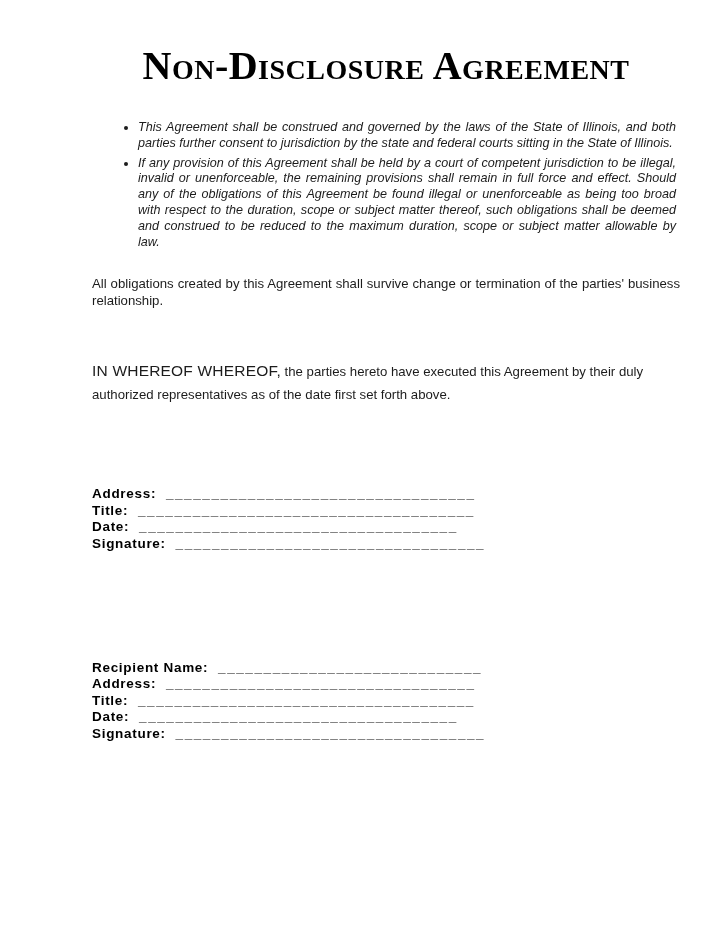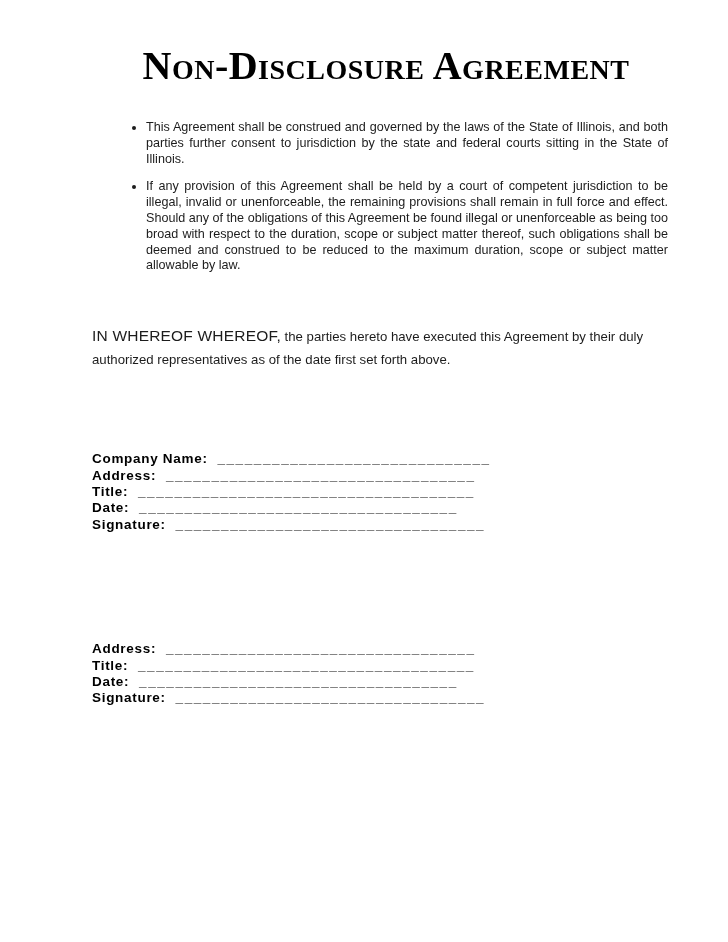--- a/index.html
+++ b/index.html
@@ -32,22 +32,23 @@
   }
   ul.bullet-list {
     margin: 32px 0 0 0;
     padding: 0 0 0 42px;
     list-style: disc outside;
     font-size: 12.6px;
     line-height: 15.8px;
     text-align: justify;
   }
   ul.bullet-list li {
-    margin: 12px;
+    margin: 4px;
     padding: 0;
+    font-style: italic;
   }
   .para-survival {
     margin: 26px 0 0 0;
     font-size: 13.2px;
     line-height: 16.5px;
     text-align: justify;
   }
   .para-witness {
     margin: 50px 0 0 0;
     font-size: 13.2px;
@@ -78,49 +79,50 @@
 
 <div class="page">
 
   <h1 class="doc-title">Non-Disclosure Agreement</h1>
 
   <ul class="bullet-list">
     <li>This Agreement shall be construed and governed by the laws of the State of Illinois, and both parties further consent to jurisdiction by the state and federal courts sitting in the State of Illinois.</li>
     <li>If any provision of this Agreement shall be held by a court of competent jurisdiction to be illegal, invalid or unenforceable, the remaining provisions shall remain in full force and effect. Should any of the obligations of this Agreement be found illegal or unenforceable as being too broad with respect to the duration, scope or subject matter thereof, such obligations shall be deemed and construed to be reduced to the maximum duration, scope or subject matter allowable by law.</li>
   </ul>
 
+  <p class="para-survival">All obligations created by this Agreement shall survive change or termination of the parties' business relationship.</p>
 
   <p class="para-witness">
     <span class="witness-lead">IN WHEREOF WHEREOF,</span><span> the parties hereto have executed this Agreement by their duly authorized representatives as of the date first set forth above.</span>
   </p>
 
   <div class="sign-block company-block">
-    <div class="field-row">
-      <span class="field-label">Company Name:</span>
-      <span class="field-blank">______________________________</span>
-    </div>
     <div class="field-row">
       <span class="field-label">Address:</span>
       <span class="field-blank">__________________________________</span>
     </div>
     <div class="field-row">
       <span class="field-label">Title:</span>
       <span class="field-blank">_____________________________________</span>
     </div>
     <div class="field-row">
       <span class="field-label">Date:</span>
       <span class="field-blank">___________________________________</span>
     </div>
     <div class="field-row signature-row">
       <span class="field-label">Signature:</span>
       <span class="field-blank">__________________________________</span>
     </div>
   </div>
 
   <div class="sign-block recipient-block">
+    <div class="field-row">
+      <span class="field-label">Recipient Name:</span>
+      <span class="field-blank">_____________________________</span>
+    </div>
     <div class="field-row">
       <span class="field-label">Address:</span>
       <span class="field-blank">__________________________________</span>
     </div>
     <div class="field-row">
       <span class="field-label">Title:</span>
       <span class="field-blank">_____________________________________</span>
     </div>
     <div class="field-row">
       <span class="field-label">Date:</span>

